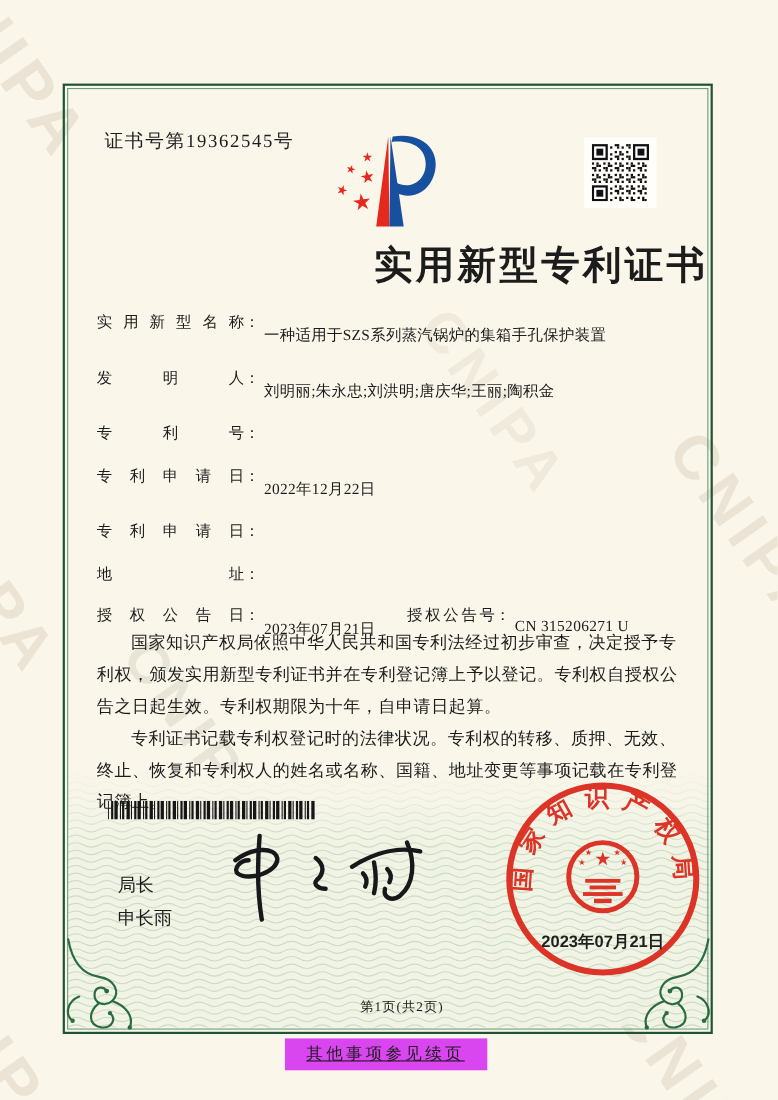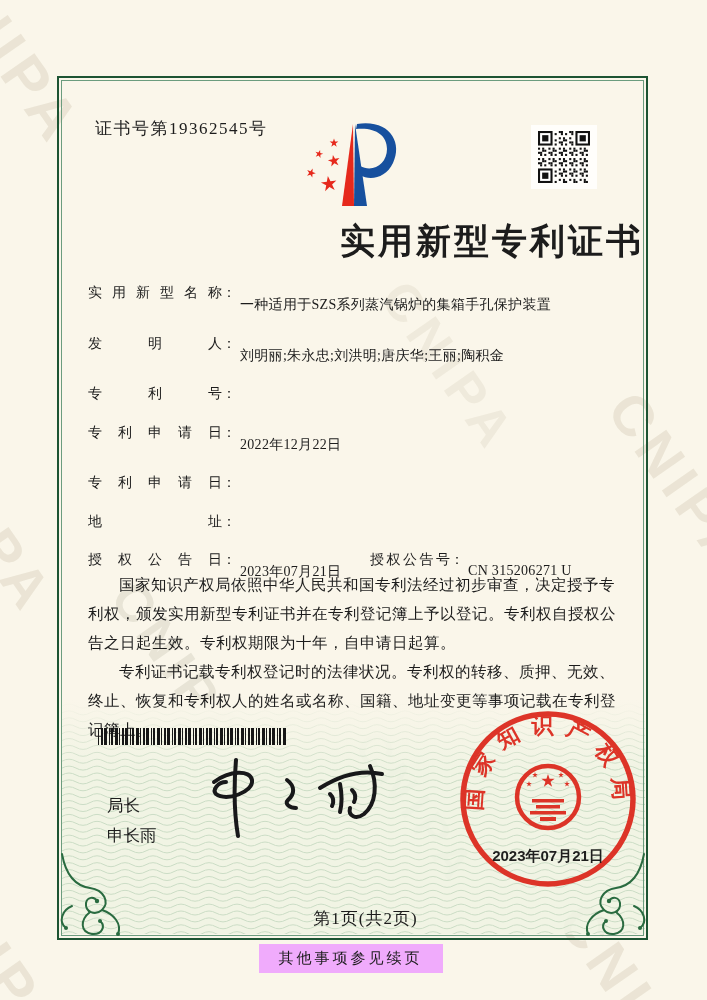--- a/index.html
+++ b/index.html
@@ -33,23 +33,23 @@
   .fvalue.fixed{display:inline-block;width:100px;}
   .gap2{display:inline-block;width:14px;}
   
   .paras{position:absolute;left:88px;top:571px;width:534px;font-size:15.5px;line-height:1.87;}
   .paras p{margin:0;text-indent:2em;letter-spacing:0.5px;}
   .barcode{position:absolute;left:98px;top:728px;}
   .director{position:absolute;left:95px;top:790px;
             font-family:Liberation Sans, sans-serif;font-size:16.5px;line-height:30px;margin-left:12px;}
   .signature{position:absolute;left:192px;top:750px;}
   .seal{position:absolute;left:458px;top:709px;opacity:0.95;}
-  .pageinfo{position:absolute;left:57px;top:907px;width:617px;text-align:center;font-size:17px;letter-spacing:1px;}
+  .pageinfo{position:absolute;left:57px;top:907px;width:617px;text-align:center;font-size:12px;letter-spacing:1px;}
   .contnote{position:absolute;left:57px;top:944px;width:587px;text-align:center;}
-  .contnote span{display:inline-block;background:#f0abfc;padding:5px 20px;font-size:15px;letter-spacing:3px;}
+  .contnote span{display:inline-block;background:#d946ef;padding:5px 20px;font-size:15px;letter-spacing:3px;text-decoration:underline;}
   .corner{position:absolute;}
 </style>
 </head>
 <body>
 
 <div class="page">
 
   <div class="wm" style="left:-28px;top:-60px;font-size:60px;">CNIPA</div>
   <div class="wm" style="left:418px;top:270px;font-size:52px;color:rgba(176,162,132,0.14);">CNIPA</div>
   <div class="wm" style="left:648px;top:380px;font-size:56px;">CNIPA</div>

